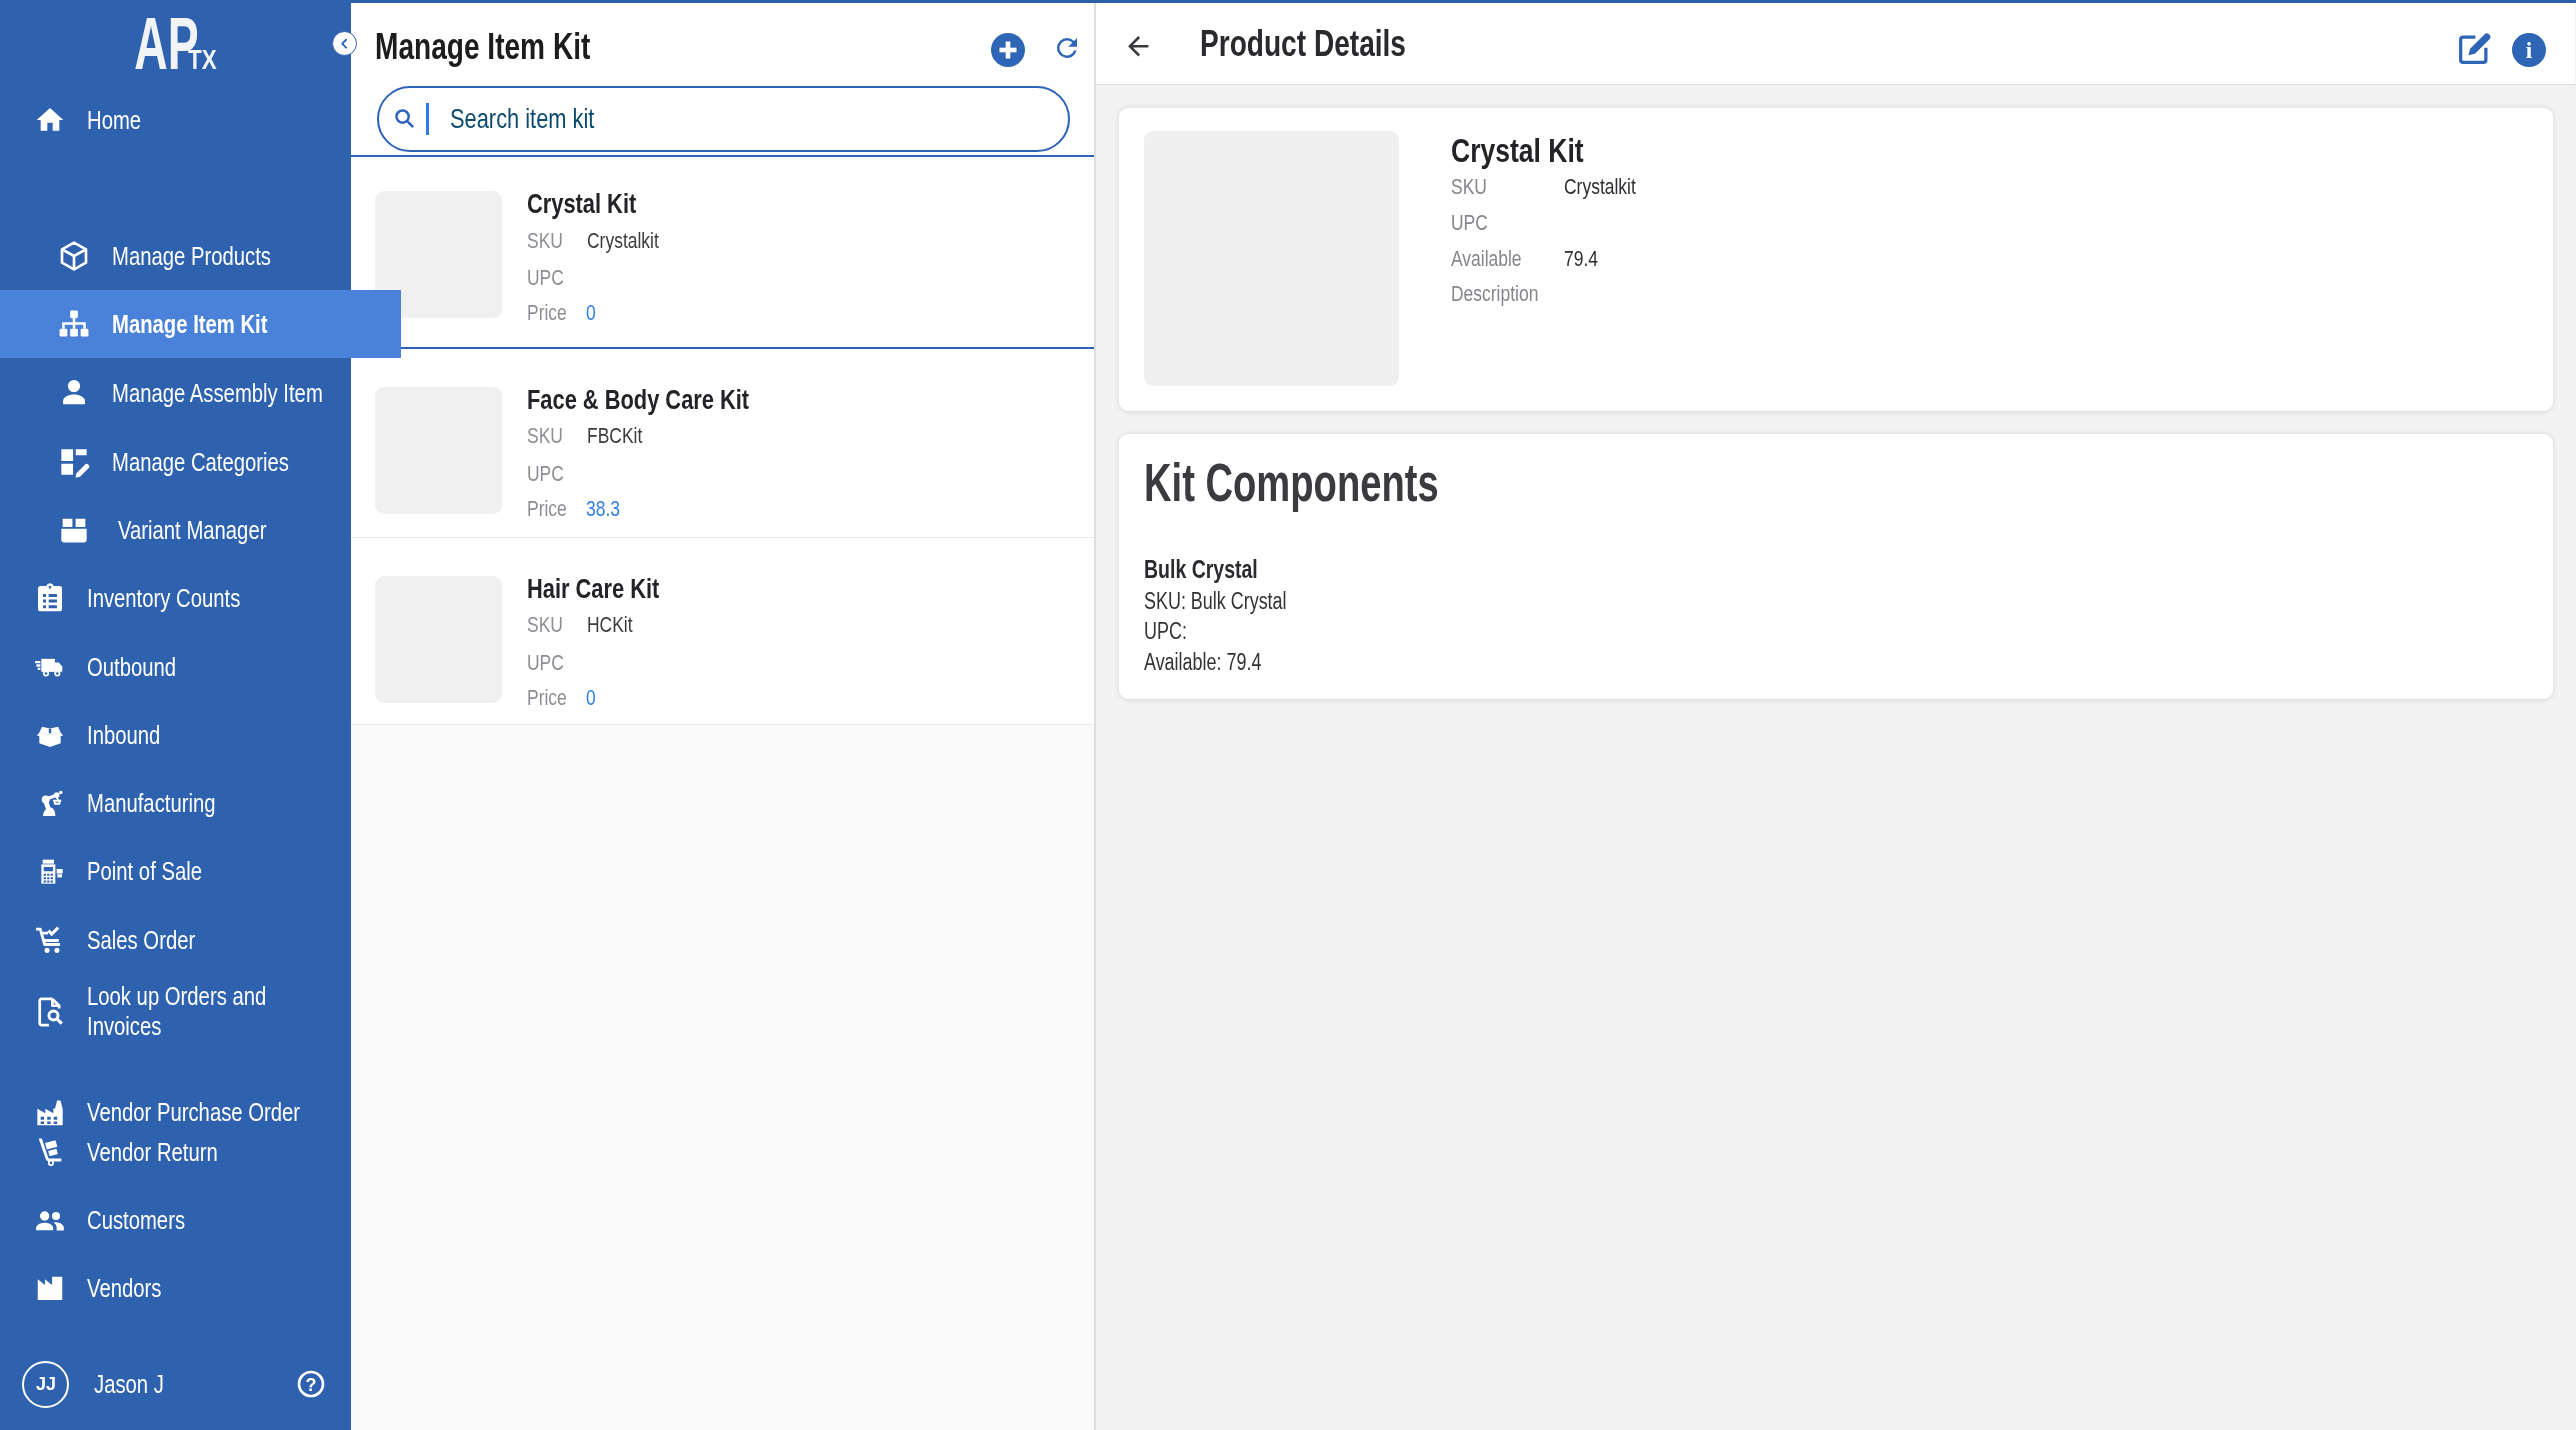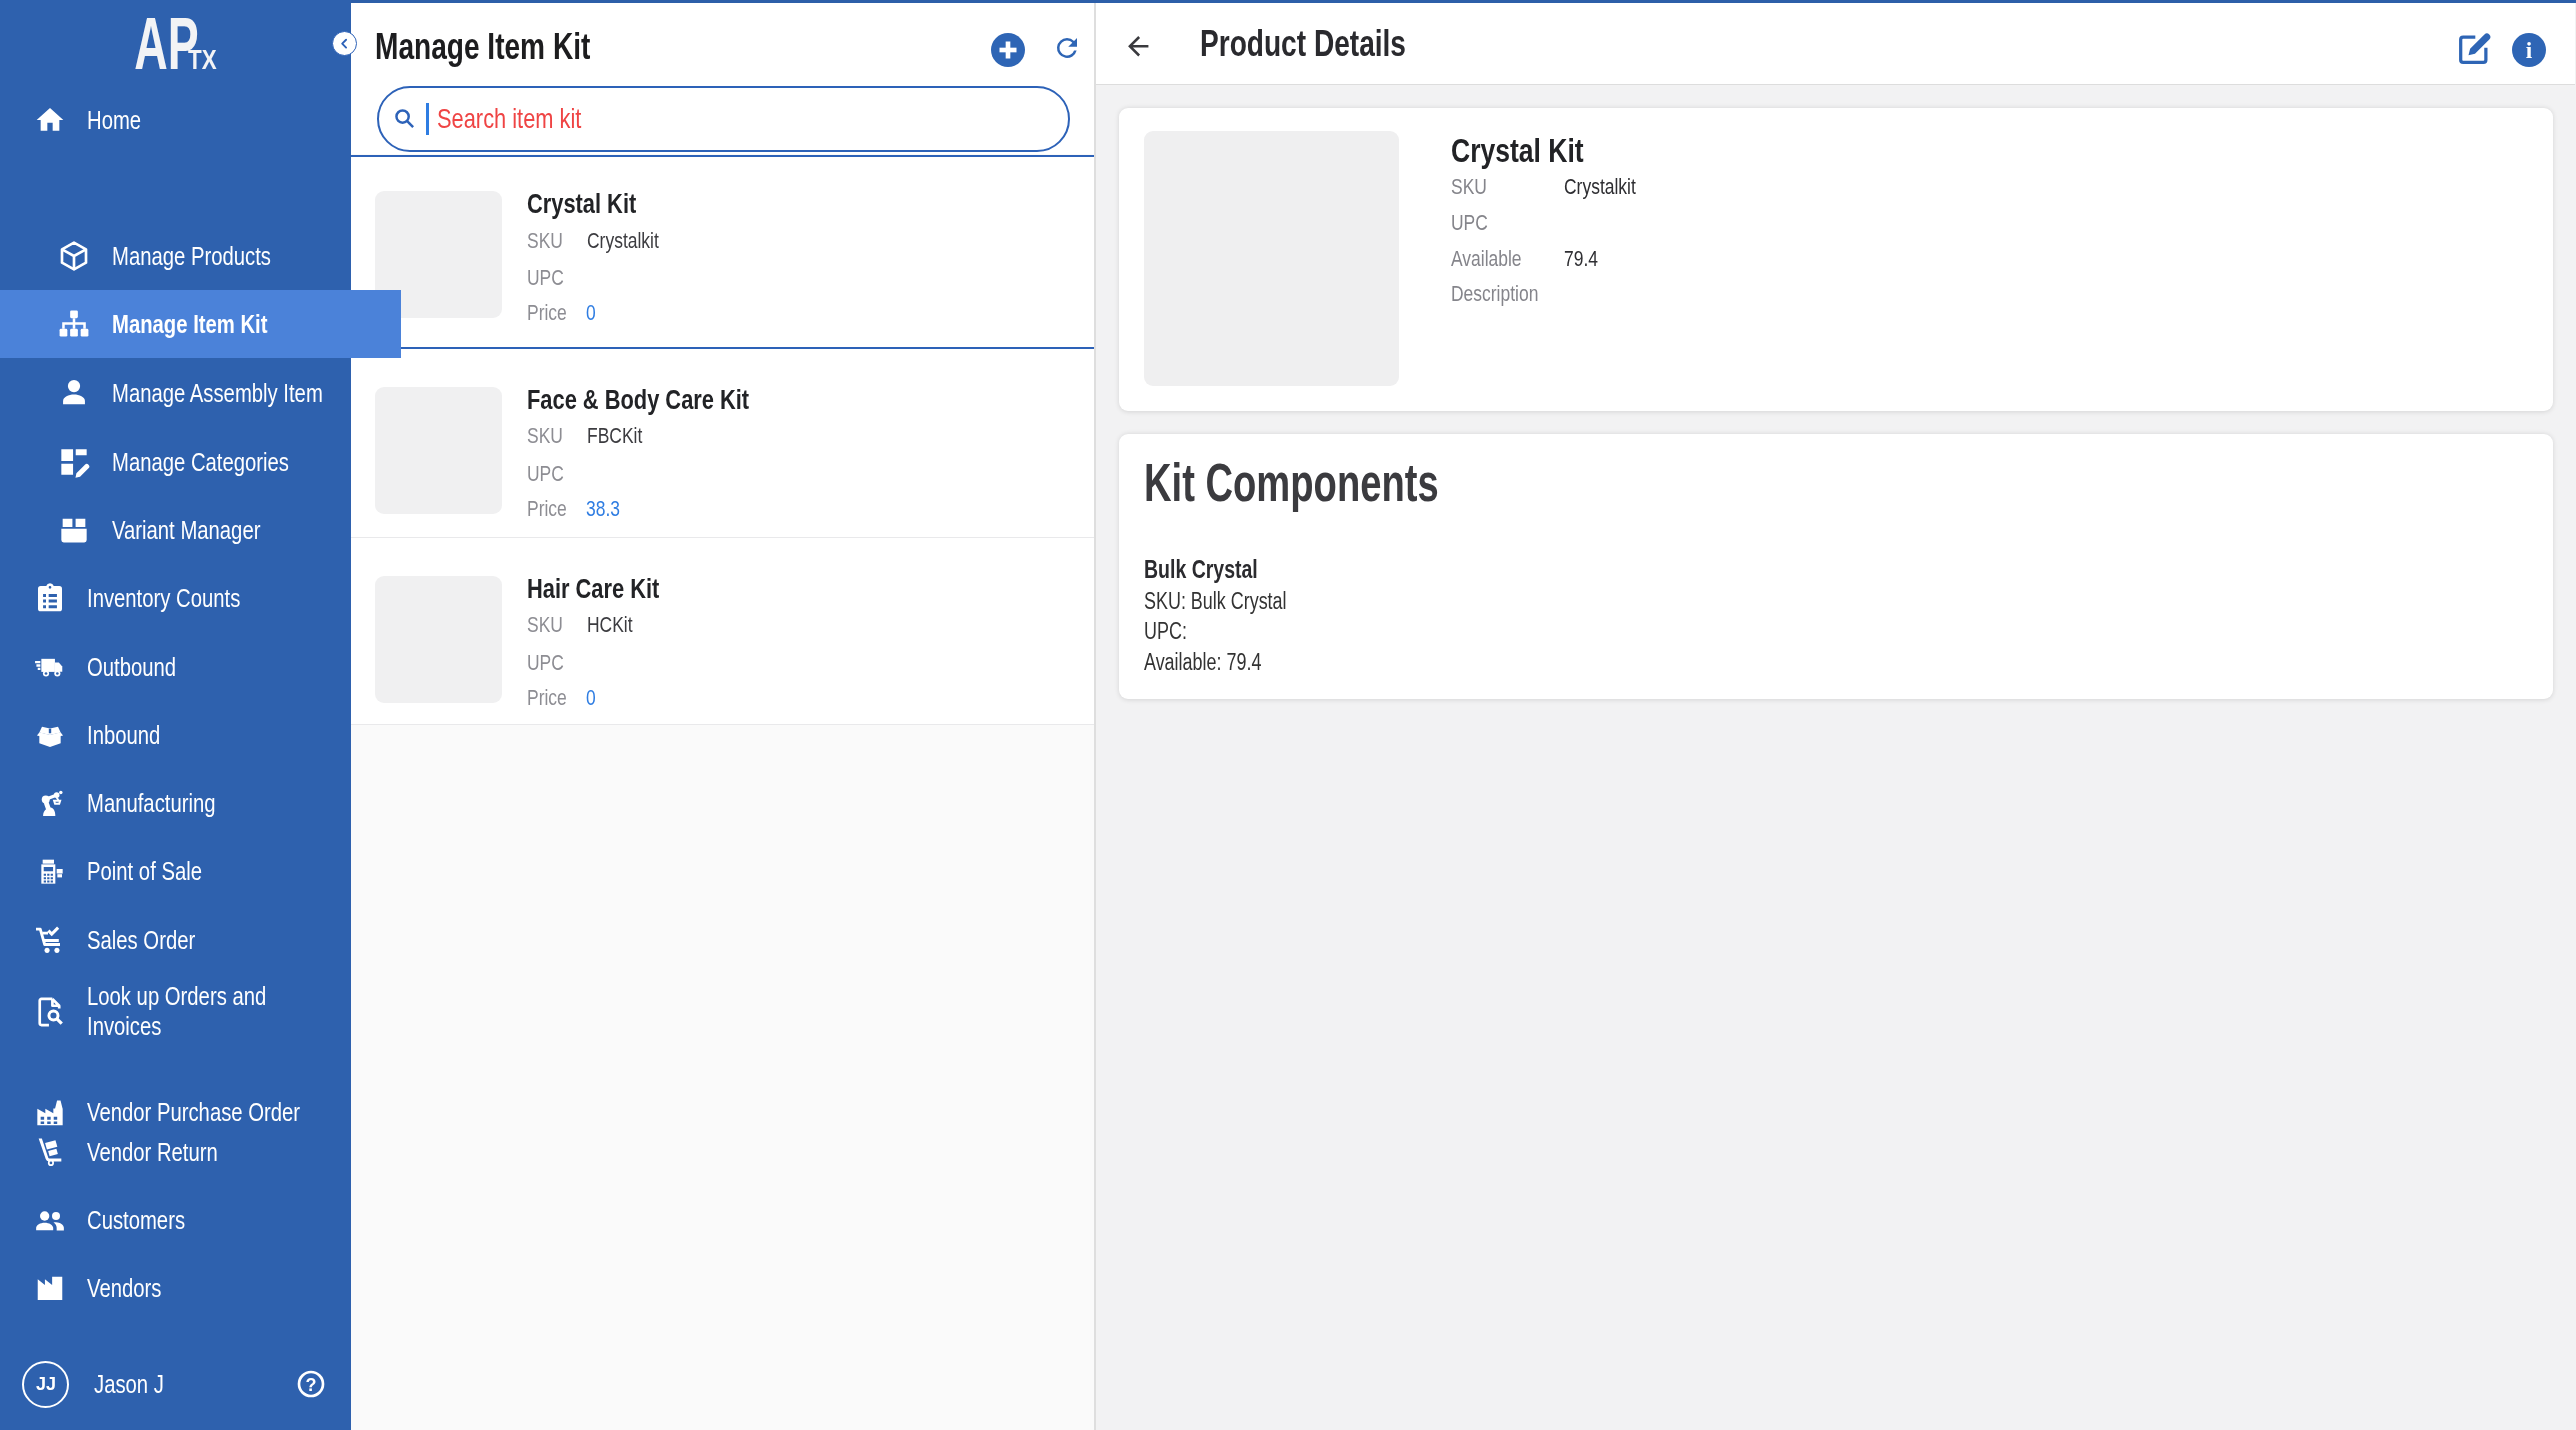--- a/index.html
+++ b/index.html
@@ -23,21 +23,21 @@
   
   #mid { position:absolute; left:351px; top:2.7px; width:743px; height:1428px; background:#fafafa; }
   #midhead { position:absolute; left:0; top:0; width:743px; height:151px; background:#fff; }
   #midtitle { position:absolute; left:24px; top:26px; font-size:36px; font-weight:bold; color:#1d1d1f; line-height:1; }
   #plusbtn { position:absolute; left:640px; top:30px; }
   #refbtn  { position:absolute; left:701px; top:30px; }
   #searchbox { position:absolute; left:26px; top:83px; width:693px; height:66px; border:2.7px solid #2d62b8;
     border-radius:33px; background:#fff; display:flex; align-items:center; }
   #searchbox .mag { margin-left:14.3px; }
   #searchbox .caret { width:2.7px; height:32px; background:#2f7de2; margin-left:10px; }
-  #searchbox .ph { font-size:28px; color:#ef4444; margin-left:8px; }
+  #searchbox .ph { font-size:28px; color:#0c4a6e; margin-left:21px; }
   .kititem { position:absolute; left:0; width:743px; background:#fff; }
   .kitimg { position:absolute; left:24px; width:127px; height:127px; background:#f0f0f1; border-radius:9px; }
   .kittitle { position:absolute; left:176px; font-size:28px; font-weight:bold; color:#222326; line-height:1; }
   .krow { position:absolute; font-size:22.4px; color:#8d8d93; line-height:1; }
   .krow b { font-weight:normal; color:#3c3c40; }
   
   #right { position:absolute; left:1094px; top:2.7px; width:1482px; height:1428px; background:#f2f2f3;
     border-left:2.7px solid #dedede; }
   #righthead { position:absolute; left:0; top:0; width:1479px; height:82px; background:#fff; border-bottom:1.8px solid #ddd; }
   #rtitle { position:absolute; left:104px; top:23px; font-size:36px; font-weight:bold; color:#2a2a2e; line-height:1;}
@@ -190,21 +190,21 @@
     </div>
   <div class="nav sub" style="top:428px;">
       <span class="ic">
     <svg width="36" height="36" viewBox="0 0 24 24" fill="#fff">
           <path d="M2.5 2.5h8.8v8.8H2.5zM13.3 2.5h8.2v4.4h-8.2zM2.5 13.3h8.8v8.2H2.5z"></path>
           <path d="M13.8 20.4 20.2 14a1.9 1.9 0 0 1 2.7 2.7l-6.4 6.4-3.4.7z"></path>
         </svg>
     </span>
       <span class="cx">Manage Categories</span>
     </div>
-  <div class="nav sub" style="top:496px;">
+  <div class="nav sub" style="top:496px;gap:6px;">
       <span class="ic">
     <svg width="38" height="38" viewBox="0 0 24 24" fill="#fff">
           <path d="M3.5 3.5h7.3v6.3H3.5zM13.2 3.5h7.3v6.3h-7.3zM2.5 11h19v8.5a1.8 1.8 0 0 1-1.8 1.8H4.3A1.8 1.8 0 0 1 2.5 19.5z"></path>
         </svg>
     </span>
       <span class="cx">Variant Manager</span>
     </div>
   <div class="nav top" style="top:564px;">
       <span class="ic">
     <svg width="34" height="34" viewBox="0 0 24 24" fill="#fff">

